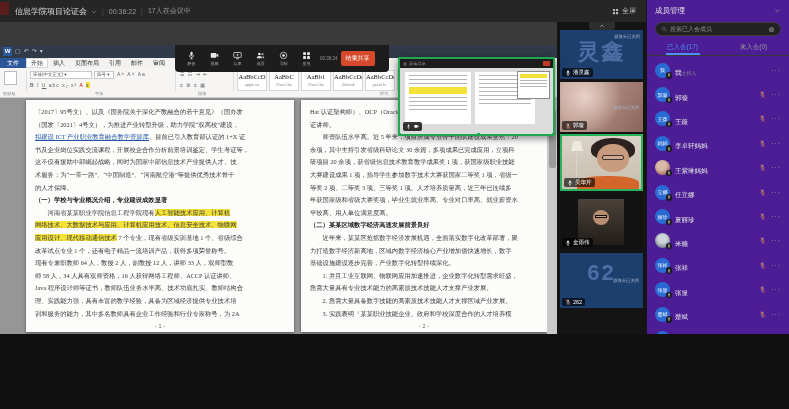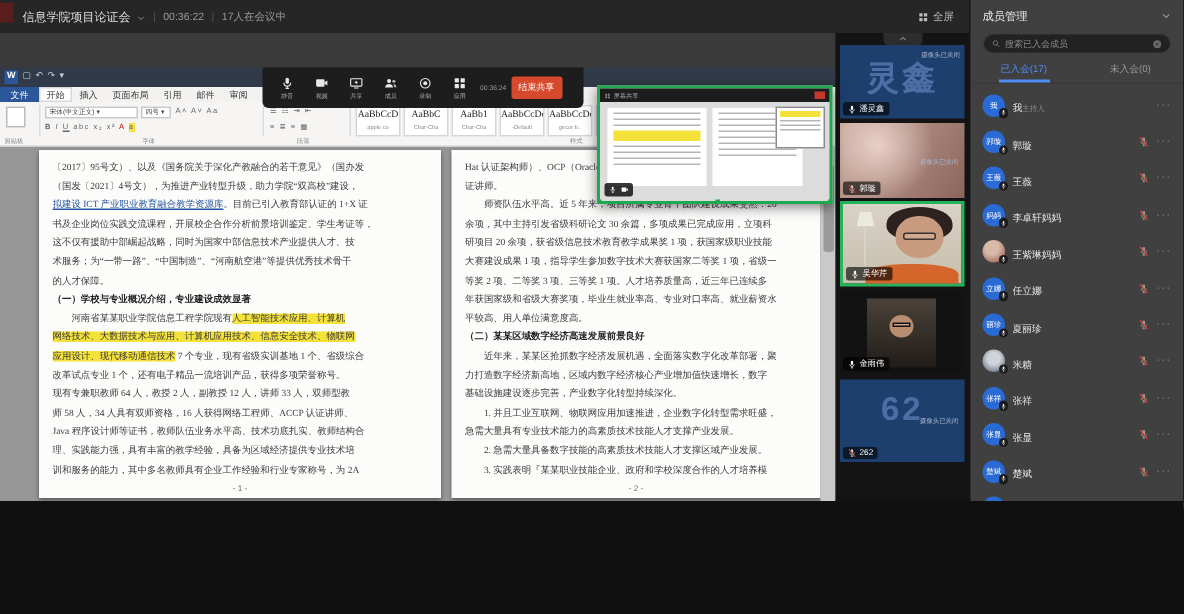--- a/index.html
+++ b/index.html
@@ -119,21 +119,21 @@
   
   .bottombar{position:absolute;left:0;top:380px;width:646px;height:29px;background:#212121;}
   .speaking{position:absolute;left:8px;top:1px;display:flex;align-items:center;gap:2px;font-size:5px;color:#999;}
   .ctrl-left{position:absolute;left:30px;top:8px;display:flex;gap:20px;}
   .bicon{display:flex;align-items:center;gap:2px;}
   .ctrl-center{position:absolute;left:232px;top:8px;display:flex;gap:21px;align-items:center;}
   .end-meeting{position:absolute;left:588px;top:5px;width:56px;height:18px;background:#e04f2b;border-radius:2px;color:#fff;
                font-size:7px;display:flex;align-items:center;justify-content:center;}
 
   
-  .panel{position:absolute;left:646px;top:0;width:143px;height:409px;background:#404040;border-left:1px solid #161616;
+  .panel{position:absolute;left:646px;top:0;width:143px;height:409px;background:#4c1d95;border-left:1px solid #161616;
          display:flex;flex-direction:column;}
   .phead{height:21px;display:flex;align-items:center;padding:0 8px;font-size:7.5px;color:#e8e8e8;}
   .phead .chev{margin-left:auto;}
   .psearch{margin:1px 8px 4px;height:14px;background:#222;border:1px solid #3d3d3d;border-radius:8px;display:flex;
            align-items:center;gap:3px;padding:0 5px;font-size:6px;color:#8a8a8a;white-space:nowrap;overflow:hidden;}
   .psearch .clr{margin-left:auto;}
   .ptabs{display:flex;height:16px;border-bottom:1px solid #3a3a3a;font-size:6.5px;}
   .ptab{flex:1;text-align:center;color:#999;line-height:14px;position:relative;}
   .ptab.active{color:#4f8ef7;}
   .ptab.active::after{content:"";position:absolute;left:50%;transform:translateX(-50%);bottom:0;width:34px;height:2px;background:#4f8ef7;}

